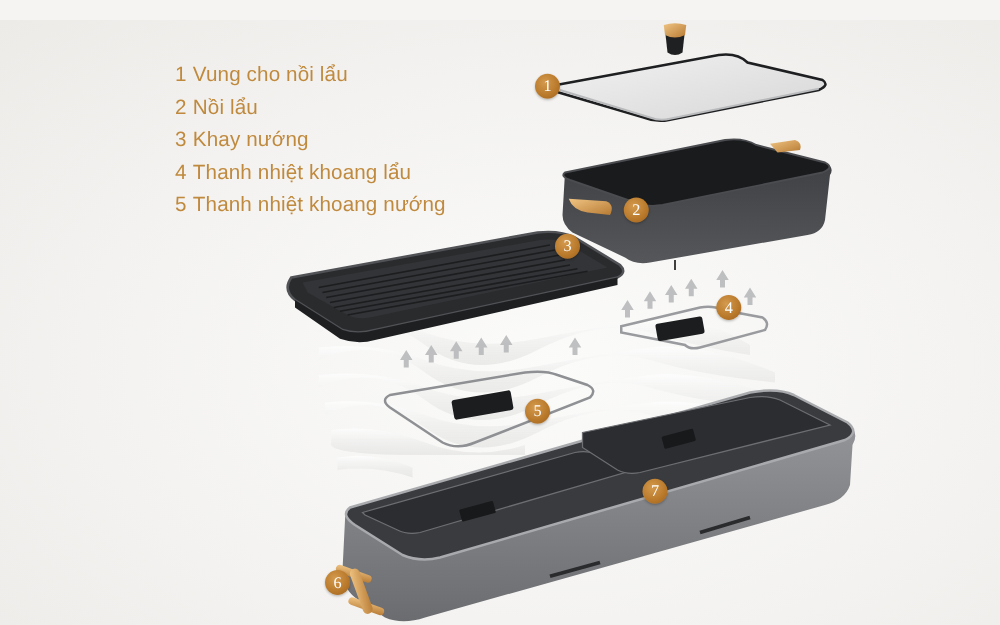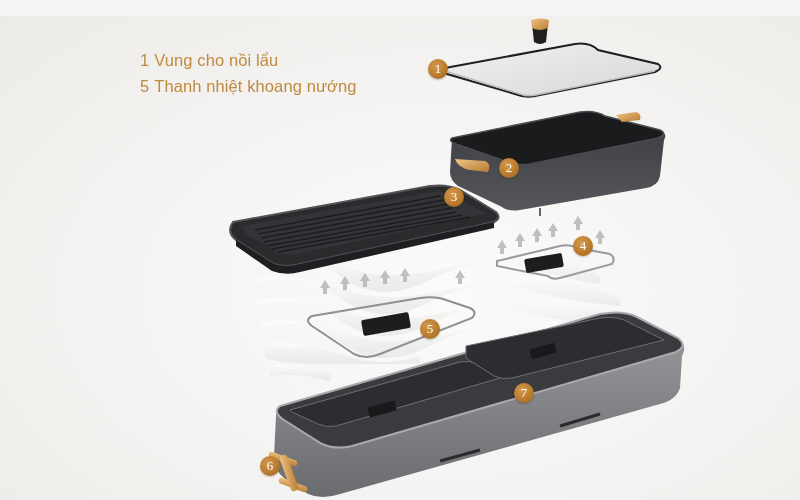--- a/index.html
+++ b/index.html
@@ -117,20 +117,23 @@
 
     <g>
       <rect x="268" y="440" width="30" height="6" rx="3" fill="url(#woodG)" transform="rotate(20 283 443)"></rect>
       <rect x="278" y="466" width="30" height="6" rx="3" fill="url(#woodG)" transform="rotate(20 293 469)"></rect>
       <rect x="285" y="438" width="8" height="38" rx="4" fill="url(#woodG)" transform="rotate(-20 289 457)"></rect>
     </g>
   </svg>
 
   <ul class="legend">
     <li><span class="num">1</span><span>Vung cho nồi lẩu</span></li>
+    <li><span class="num">2</span><span>Nồi lẩu</span></li>
+    <li><span class="num">3</span><span>Khay nướng</span></li>
+    <li><span class="num">4</span><span>Thanh nhiệt khoang lẩu</span></li>
     <li><span class="num">5</span><span>Thanh nhiệt khoang nướng</span></li>
   </ul>
 
   <div class="badge" style="left:428px;top:43px;">1</div>
   <div class="badge" style="left:499px;top:142px;">2</div>
   <div class="badge" style="left:444px;top:171px;">3</div>
   <div class="badge" style="left:573px;top:220px;">4</div>
   <div class="badge" style="left:420px;top:303px;">5</div>
   <div class="badge" style="left:260px;top:440px;">6</div>
   <div class="badge" style="left:514px;top:367px;">7</div>

